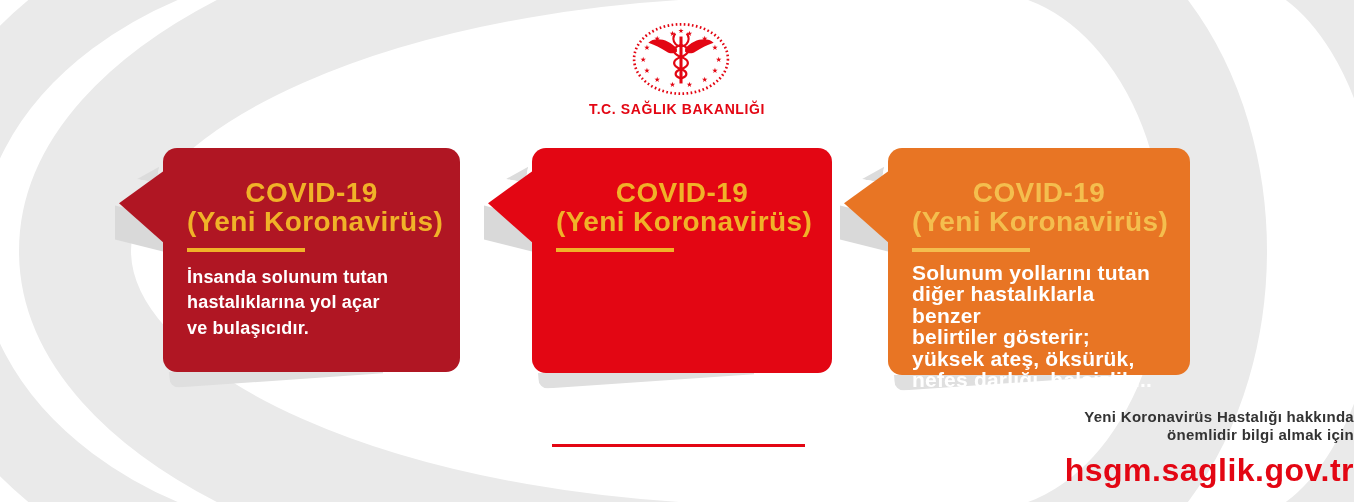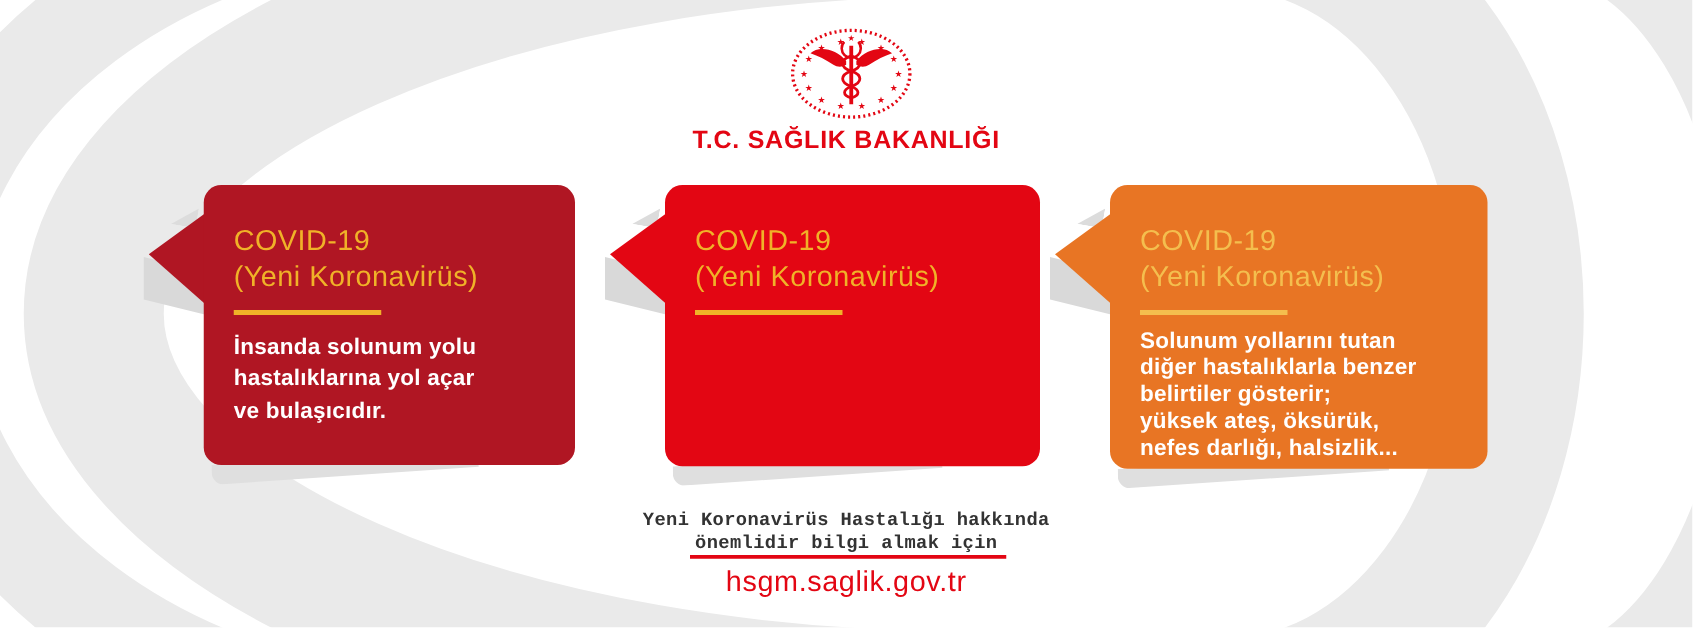--- a/index.html
+++ b/index.html
@@ -6,35 +6,35 @@
   .canvas{
     position:relative;width:1354px;height:502px;background:#ffffff;overflow:hidden;
     font-family:"Liberation Sans",sans-serif;
   }
   
   .bg-arcs{position:absolute;left:0;top:0;width:1354px;height:502px;}
   
   .emblem{position:absolute;left:630px;top:20px;width:102px;height:80px;}
   .ministry-name{
     position:absolute;left:0;top:101px;width:100%;text-align:center;
-    font-size:20px;font-weight:700;letter-spacing:.6px;
+    font-size:14px;font-weight:700;letter-spacing:.6px;
   }
   
   .card{position:absolute;top:148px;}
   .card-face{
     position:absolute;inset:0;border-radius:14px;z-index:2;
     padding:30px 24px 0 24px;box-sizing:border-box;
   }
-  .card-title{font-size:23px;line-height:29px;font-weight:400;letter-spacing:.4px;white-space:nowrap;}
+  .card-title{font-size:28px;line-height:29px;font-weight:700;letter-spacing:.4px;white-space:nowrap;text-align:center;}
   .underline{width:118px;height:3.5px;margin-top:12px;}
   .card-body{
     margin-top:13px;color:#ffffff;font-weight:700;font-size:18px;line-height:25.5px;
     letter-spacing:.2px;white-space:pre-line;
   }
-  .card-body.tight{margin-top:10px;font-size:18px;line-height:21.5px;}
+  .card-body.tight{margin-top:10px;font-size:21px;line-height:21.5px;}
   .tail{
     position:absolute;left:-44px;top:22px;width:46px;height:74px;z-index:2;
     clip-path:polygon(100% 0,0 45%,100% 100%);
   }
   .tail-notch{
     position:absolute;left:-25px;top:17px;width:20px;height:16px;background:#DCDCDC;z-index:1;
     clip-path:polygon(0 100%,100% 0,100% 100%);transform:rotate(10deg);
   }
   .tail-shadow{
     position:absolute;left:-48px;top:64px;width:52px;height:34px;background:#D9D9D9;z-index:1;
@@ -43,27 +43,27 @@
   .card-shadow{
     position:absolute;left:6px;bottom:-16px;width:72%;height:16px;background:#DFDFDF;z-index:0;
     transform:rotate(-2deg);transform-origin:left top;border-radius:0 0 6px 10px;
     clip-path:polygon(0 0,100% 0,100% 55%,0 100%);
   }
   .card1{left:163px;width:297px;height:224px;}
   .card2{left:532px;width:300px;height:225px;}
   .card3{left:888px;width:302px;height:227px;}
   
   .footer-info{
-    position:absolute;left:0;top:408px;width:100%;text-align:center;color:#333333;
-    font-size:15px;font-weight:700;line-height:17.5px;letter-spacing:.3px;font-family:Liberation Mono, monospace;
+    position:absolute;left:0;top:408px;width:100%;text-align:right;color:#333333;
+    font-size:15px;font-weight:700;line-height:17.5px;letter-spacing:.3px;
   }
   .footer-divider{position:absolute;left:552px;top:444px;width:253px;height:3px;}
   .website{
-    position:absolute;left:0;top:452px;width:100%;text-align:center;
-    font-size:23px;font-weight:400;letter-spacing:.5px;
+    position:absolute;left:0;top:452px;width:100%;text-align:right;
+    font-size:32px;font-weight:700;letter-spacing:.5px;
   }
 </style>
 </head>
 <body>
 
 <div class="canvas">
 
   <svg class="bg-arcs" viewBox="0 0 1354 502" preserveAspectRatio="none">
     <path d="M 380 -79 A 440 330 0 0 0 380 581" fill="none" stroke="#EAEAEA" stroke-width="78"></path>
     <path d="M 775 -59 A 700 310 0 0 0 775 561" fill="none" stroke="#EAEAEA" stroke-width="112"></path>
@@ -105,21 +105,21 @@
     <div class="card-shadow"></div>
     <div class="tail-notch"></div>
     <div class="tail-shadow"></div>
     <div class="tail" style="background-color: rgb(176, 22, 35);"></div>
     <div class="card-face" style="background-color: rgb(176, 22, 35);">
       <div class="card-title" style="color: rgb(240, 178, 40);">
         <div>COVID-19</div>
         <div>(Yeni Koronavirüs)</div>
       </div>
       <div class="underline" style="background-color: rgb(240, 178, 40);"></div>
-      <div class="card-body">İnsanda solunum yolu
+      <div class="card-body">İnsanda solunum tutan
 hastalıklarına yol açar
 ve bulaşıcıdır.</div>
     </div>
   </div>
 
   <div class="card card2">
     <div class="card-shadow"></div>
     <div class="tail-notch"></div>
     <div class="tail-shadow"></div>
     <div class="tail" style="background-color: rgb(227, 6, 19);"></div>

